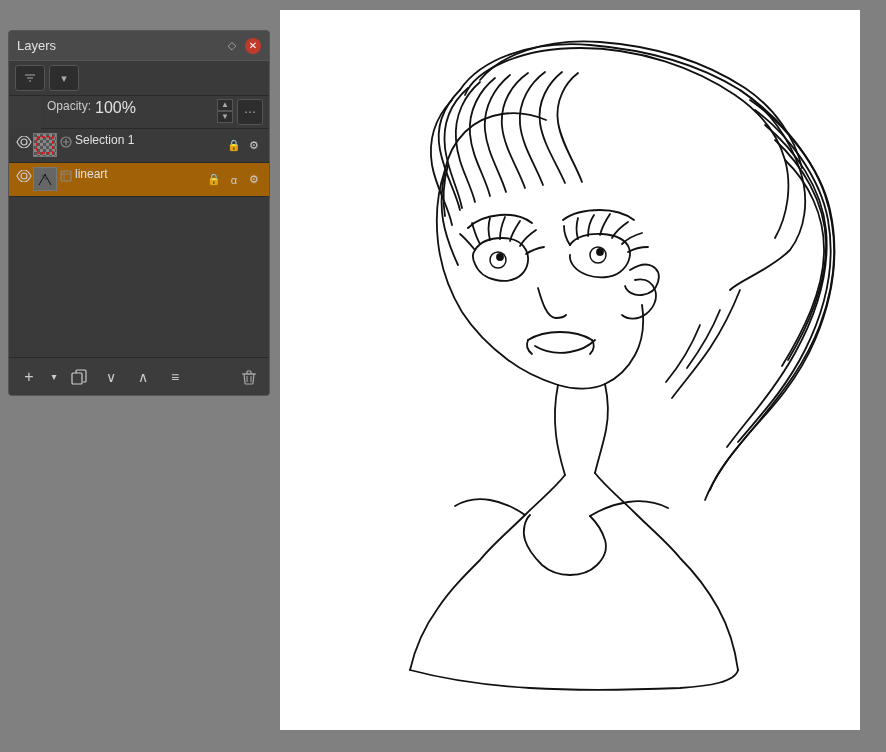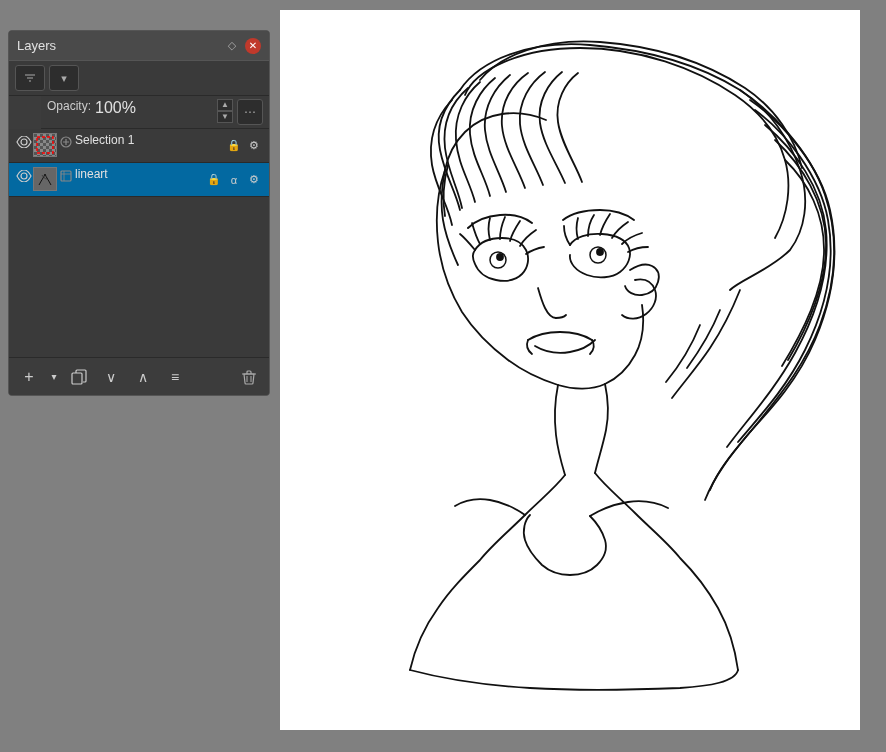--- a/index.html
+++ b/index.html
@@ -211,21 +211,21 @@
     .layer-item {
       display: flex;
       padding: 4px 6px;
       height: 34px;
       border-bottom: 1px solid #2a2a2a;
       cursor: pointer;
       gap: 0;
     }
 
     .layer-item.active {
-      background: #0369a1;
+      background: #a16207;
     }
 
     .layer-eye {
       width: 18px;
       height: 18px;
       display: flex;
       align-items: center;
       justify-content: center;
       color: #ccc;
       font-size: 13px;

